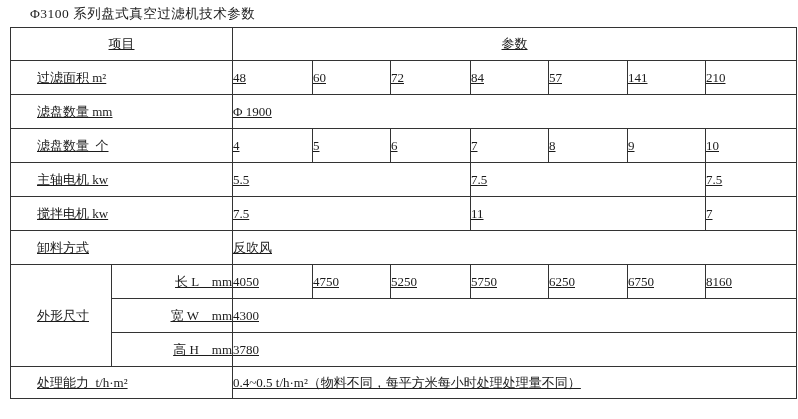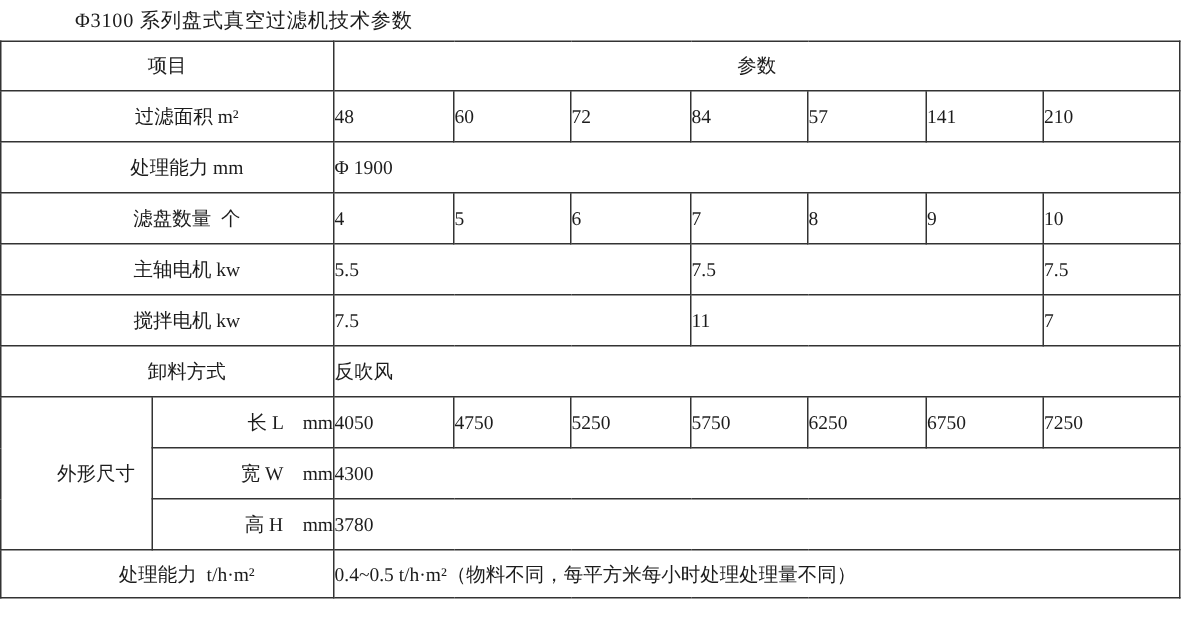--- a/index.html
+++ b/index.html
@@ -4,39 +4,41 @@
 <style>
   * { margin: 0; padding: 0; box-sizing: border-box; }
   html, body {
     width: 798px; height: 419px;
     background: #ffffff;
     font-family: "Liberation Serif", "DejaVu Serif", serif;
     color: #1c1c1c;
     overflow: hidden;
   }
   .doc-title {
-    margin: 5px 0 4px 50px;
+    margin: 5px 0 4px 30px;
     font-size: 13.5px;
     letter-spacing: 0.5px;
     white-space: pre;
   }
   table.spec {
     border-collapse: collapse;
     table-layout: fixed;
+    margin-left: 10px;
     width: 786px;
+    text-decoration: underline;
   }
   table.spec td {
     border: 1px solid #333333;
     font-size: 13px;
     height: 34px;
     vertical-align: middle;
     overflow: hidden;
   }
   td.lbl {
-    text-align: center;
+    text-align: left;
     padding-left: 26px;
     white-space: pre;
   }
   td.sublbl {
     text-align: right;
     padding-left: 12px;
     white-space: pre;
   }
   td.val {
     text-align: left;
@@ -77,21 +79,21 @@
     <td class="val">48</td>
     <td class="val">60</td>
     <td class="val">72</td>
     <td class="val">84</td>
     <td class="val">57</td>
     <td class="val">141</td>
     <td class="val">210</td>
   </tr>
 
   <tr>
-    <td class="lbl" colspan="2">处理能力 mm</td>
+    <td class="lbl" colspan="2">滤盘数量 mm</td>
     <td class="val" colspan="7">Φ 1900</td>
   </tr>
 
   <tr>
     <td class="lbl" colspan="2">滤盘数量  个</td>
     <td class="val">4</td>
     <td class="val">5</td>
     <td class="val">6</td>
     <td class="val">7</td>
     <td class="val">8</td>
@@ -120,21 +122,21 @@
 
   <tr>
     <td class="lbl" rowspan="3">外形尺寸</td>
     <td class="sublbl">长 L    mm</td>
     <td class="val">4050</td>
     <td class="val">4750</td>
     <td class="val">5250</td>
     <td class="val">5750</td>
     <td class="val">6250</td>
     <td class="val">6750</td>
-    <td class="val">7250</td>
+    <td class="val">8160</td>
   </tr>
 
   <tr>
     <td class="sublbl">宽 W    mm</td>
     <td class="val" colspan="7">4300</td>
   </tr>
 
   <tr>
     <td class="sublbl">高 H    mm</td>
     <td class="val" colspan="7">3780</td>

